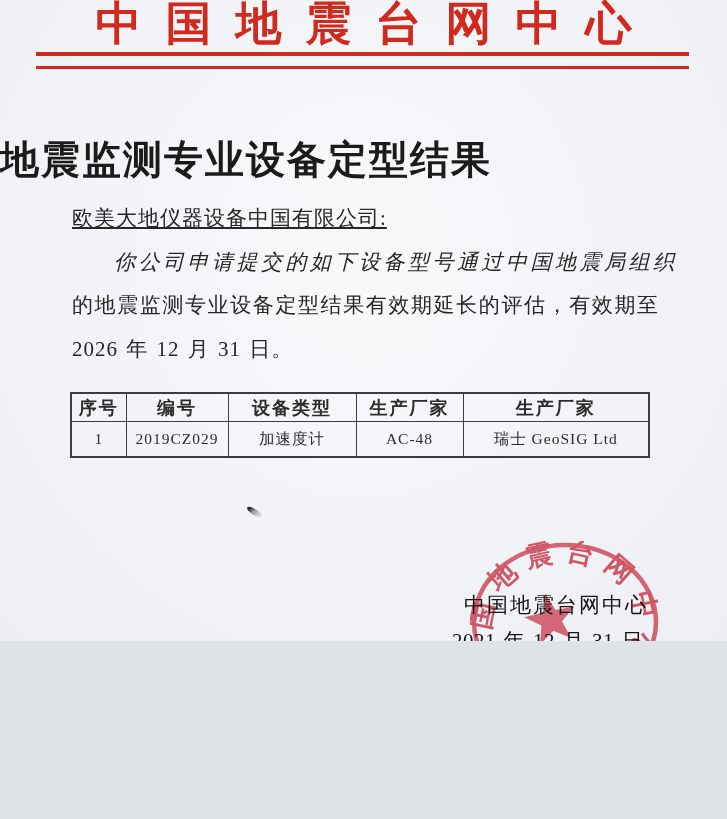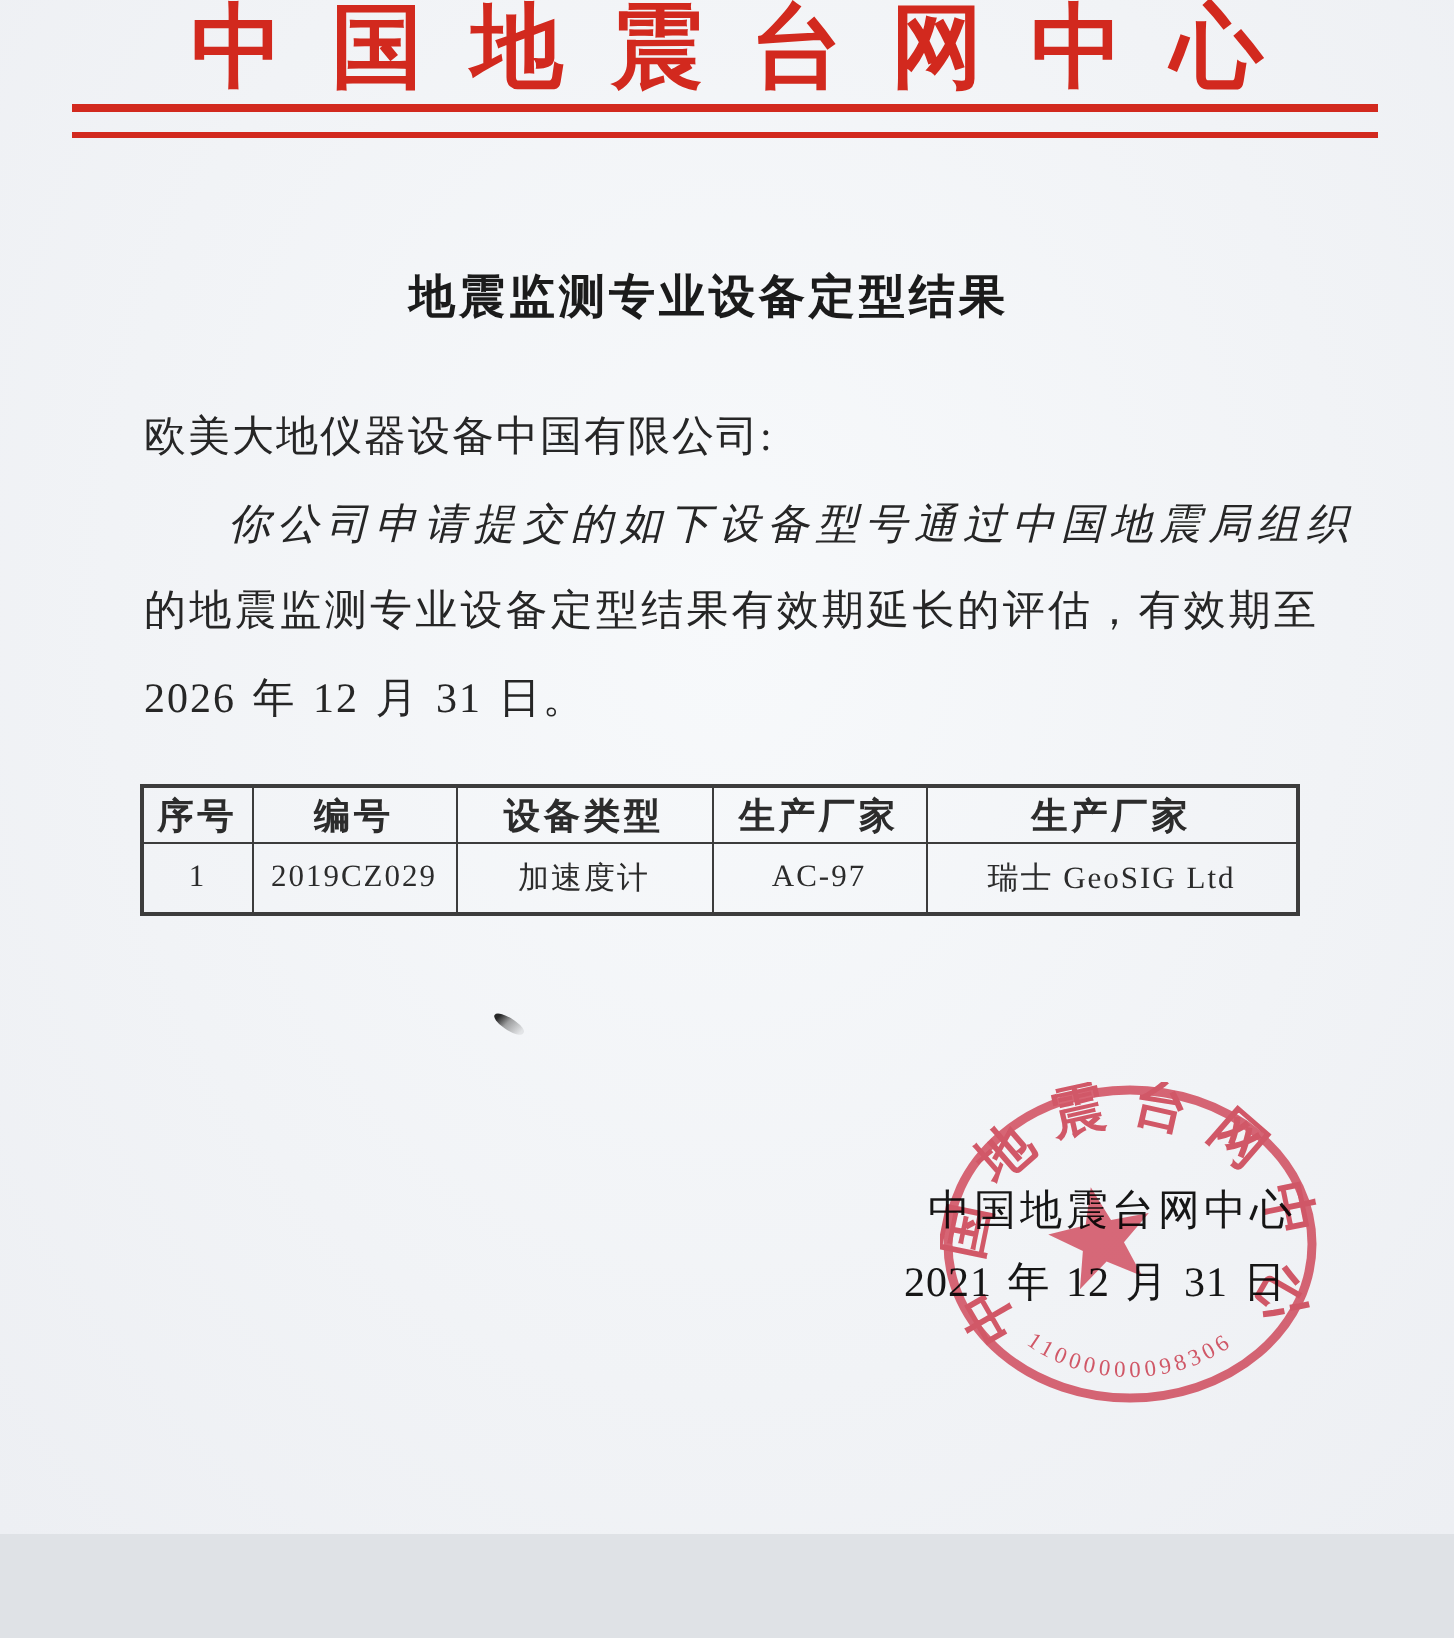--- a/index.html
+++ b/index.html
@@ -1,43 +1,43 @@
 <!DOCTYPE html>
 <html><head>
 <meta charset="utf-8">
 <style>
   html,body{margin:0;padding:0;background:#dfe2e6;}
   .page{
-    position:relative;width:727px;height:767px;overflow:hidden;
+    position:relative;width:727px;height:641px;overflow:hidden;
     background:#f2f4f7;
     background-image:radial-gradient(ellipse at 50% 40%, #f7f9fb 0%, #f1f3f6 60%, #edeff3 100%);
     font-family:"Liberation Serif","DejaVu Serif",serif;
     color:#222;
   }
   .letterhead{
     position:absolute;top:-7px;left:0;right:0;
     text-align:center;white-space:nowrap;
     font-size:46px;font-weight:bold;color:#d2291e;
     letter-spacing:24px;padding-left:24px;
   }
   .rule{
     position:absolute;top:52px;left:36px;width:653px;height:10px;
     border-top:4px solid #d2291e;border-bottom:3px solid #d2291e;
   }
   .doc-title{
     position:absolute;top:133px;left:0;right:18px;margin:0;
-    text-align:center;font-size:23px;font-weight:bold;
+    text-align:left;font-size:39px;font-weight:bold;
     letter-spacing:2px;color:#1b1b1b;white-space:nowrap;
   }
   .body-text{
     position:absolute;top:197px;left:72px;width:580px;
     font-size:21px;color:#262626;
   }
   .body-text p{margin:0;line-height:43.5px;white-space:nowrap;}
-  .ln-salutation{letter-spacing:1px;}
+  .ln-salutation{letter-spacing:1px;text-decoration:underline;}
   .ln-1{padding-left:42px;letter-spacing:3.5px;font-style:italic;}
   .ln-2{letter-spacing:1.6px;}
   .ln-3{letter-spacing:1px;word-spacing:2px;}
   table.equip{
     position:absolute;top:392px;left:70px;width:578px;
     border-collapse:collapse;table-layout:fixed;
     border:2px solid #3c3c3c;
     color:#2c2c2c;
   }
   table.equip th,table.equip td{
@@ -101,21 +101,21 @@
         <th>设备类型</th>
         <th>生产厂家</th>
         <th>生产厂家</th>
       </tr>
     </thead>
     <tbody>
       <tr>
         <td>1</td>
         <td>2019CZ029</td>
         <td>加速度计</td>
-        <td>AC-97</td>
+        <td>AC-48</td>
         <td>瑞士 GeoSIG Ltd</td>
       </tr>
     </tbody>
   </table>
 
   <div class="speck"></div>
 
   <div class="sig-org">中国地震台网中心</div>
   <div class="sig-date">2021 年 12 月 31 日</div>
 

